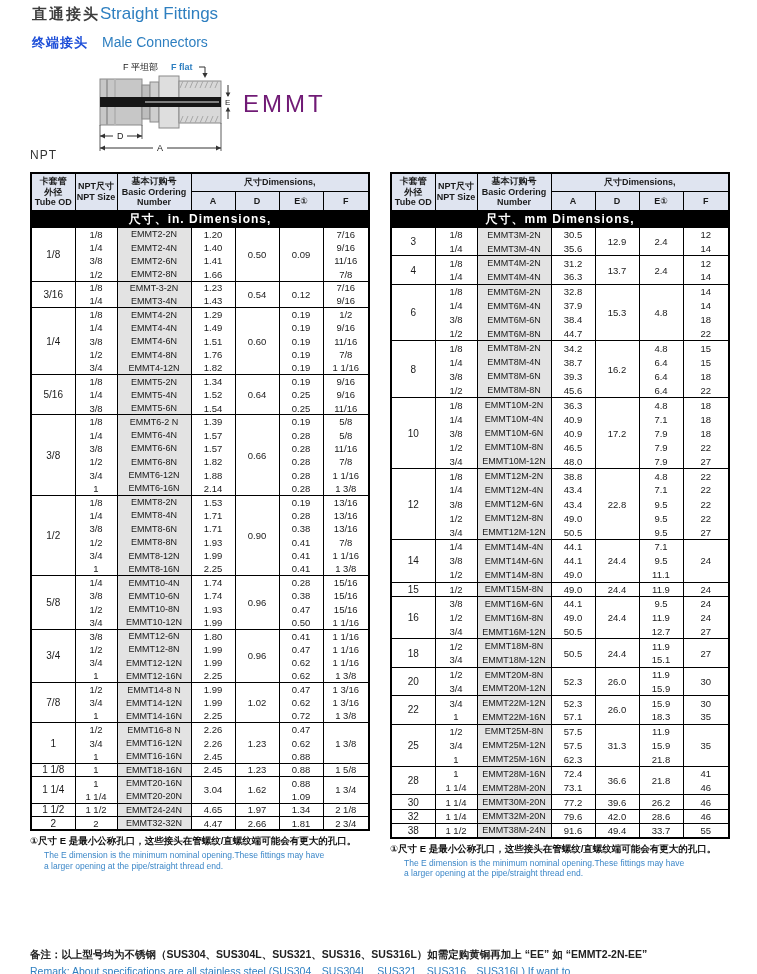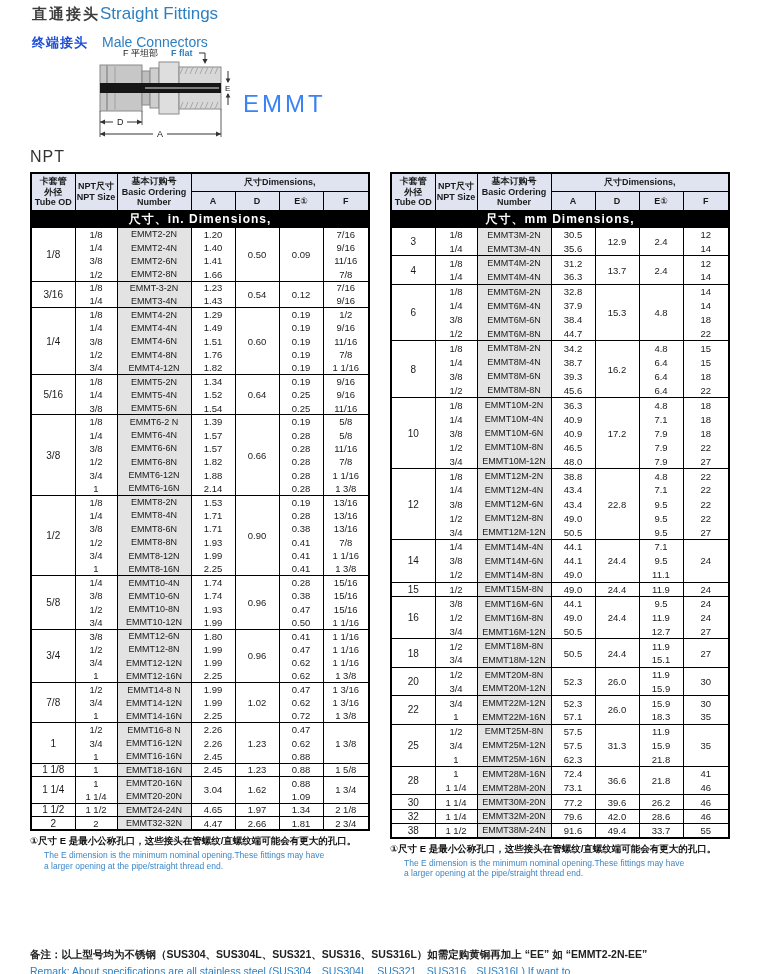--- a/index.html
+++ b/index.html
@@ -8,23 +8,23 @@
 
   
   .title-row1 { position:absolute; left:32px; top:4px; }
   .title-row2 { position:absolute; left:32px; top:33px; }
   .t-zh1 { font-size:15px; font-weight:700; color:#3d3d3d; letter-spacing:2px;text-align:right; }
   .t-en1 { font-size:17px; color:#2e7fc0; }
   .t-zh2 { font-size:13px; font-weight:700; color:#1d4ed8; letter-spacing:1px; }
   .t-en2 { font-size:14px; color:#2e7fc0; margin-left:14px; }
 
   
-  .diagram { position:absolute; left:95px; top:44px; width:210px; height:95px; }
-  .emmt-label { position:absolute; left:243px; top:90px; font-size:24px; letter-spacing:3px; color:#3b82f6; }
-  .npt-label { position:absolute; left:30px; top:148px; font-size:16px; color:#333; letter-spacing:1px; }
+  .diagram { position:absolute; left:95px; top:58px; width:210px; height:95px; }
+  .emmt-label { position:absolute; left:243px; top:90px; font-size:24px; letter-spacing:3px; color:#701a75; }
+  .npt-label { position:absolute; left:30px; top:148px; font-size:12px; color:#333; letter-spacing:1px; }
 
   
   .col { position:absolute; top:172px; width:404px; }
   .col.left  { left:30px; }
   .col.right { left:390px; }
 
   table.dim-table { border-collapse:collapse; table-layout:fixed; width:338px; border:2px solid #000; font-size:9.5px; color:#1a1a1a; }
   .dim-table th, .dim-table td { border-left:1px solid #000; border-right:1px solid #000; text-align:center; vertical-align:middle; padding:0; }
   .dim-table thead th { background:#dfe4f0; font-weight:700; white-space:pre-line; line-height:1.18; padding:2px 0; border-bottom:1px solid #000; font-size:9px; }
   .dim-table th.band { background:#000; color:#fff; font-size:12px; font-weight:700; padding:1px 0; letter-spacing:1px; }

